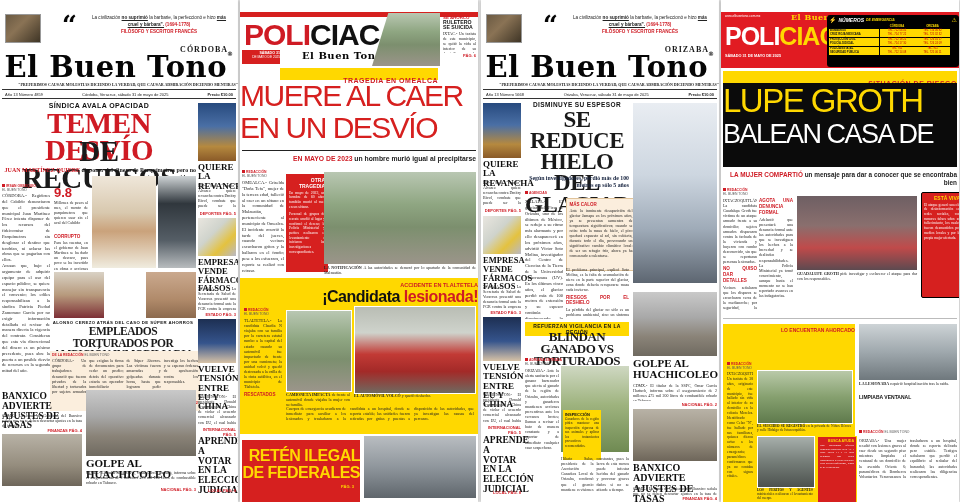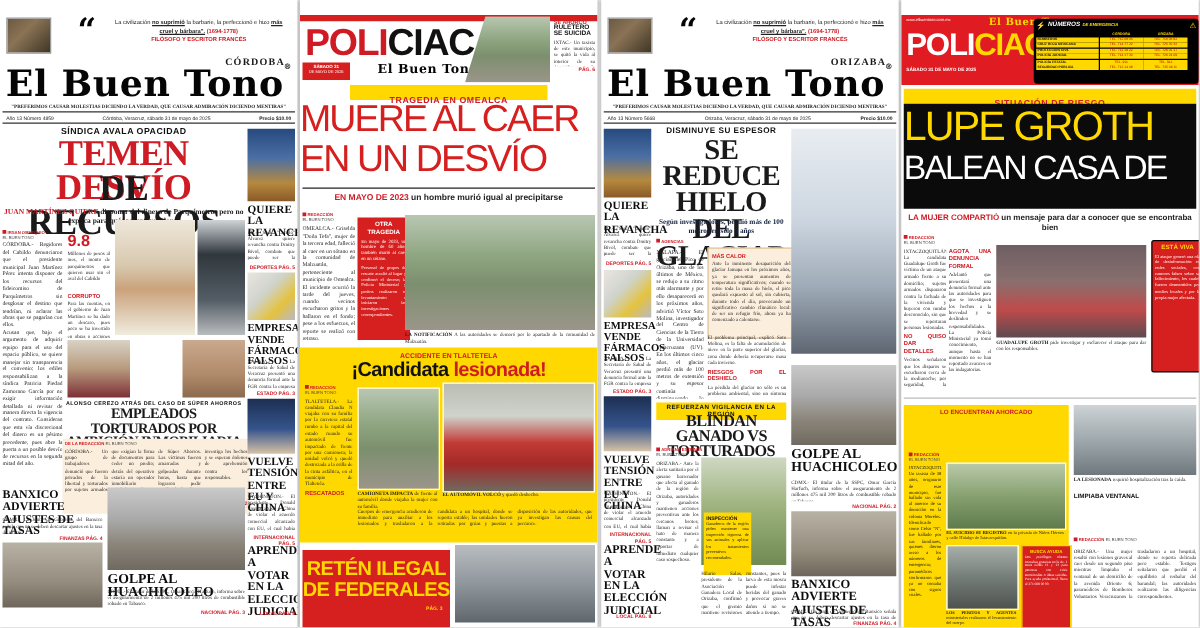--- a/index.html
+++ b/index.html
@@ -4,21 +4,21 @@
 <style>
   html,body{margin:0;padding:0}
   body{width:960px;height:502px;position:relative;background:#ededed;font-family:"Liberation Serif",serif;color:#1a1a1a}
   .page{position:absolute;top:0;height:502px;width:238px;background:#fff;overflow:hidden;box-shadow:0 0 3px rgba(0,0,0,.28)}
   .abs{position:absolute}
   .clip{overflow:hidden}
   .sans{font-family:"Liberation Sans",sans-serif}
   .serif{font-family:"Liberation Serif",serif}
   .b{font-weight:bold}
   .i{font-style:italic}
-  .c{text-align:center}
+  .c{text-align:right}
   .red{color:#cf1b24}
   .wt{color:#fff}
   .yl{color:#ffd800}
   .t{font-size:4.5px;line-height:1.3;text-align:justify;color:#222}
   .t2{font-size:4px;line-height:1.28;text-align:justify;color:#222}
   .sub{font-family:"Liberation Sans",sans-serif;font-weight:bold;font-size:4.6px;color:#cf1b24;margin:2px 0 1px}
   .kick{font-family:"Liberation Sans",sans-serif;font-weight:bold;letter-spacing:.4px;text-align:center;color:#111}
   .cap{font-size:4px;line-height:1.22;color:#222;text-align:justify}
   .cap .lead{font-weight:bold}
   .pgref{font-family:"Liberation Sans",sans-serif;font-weight:bold;font-size:4px;color:#cf1b24;text-align:right}

